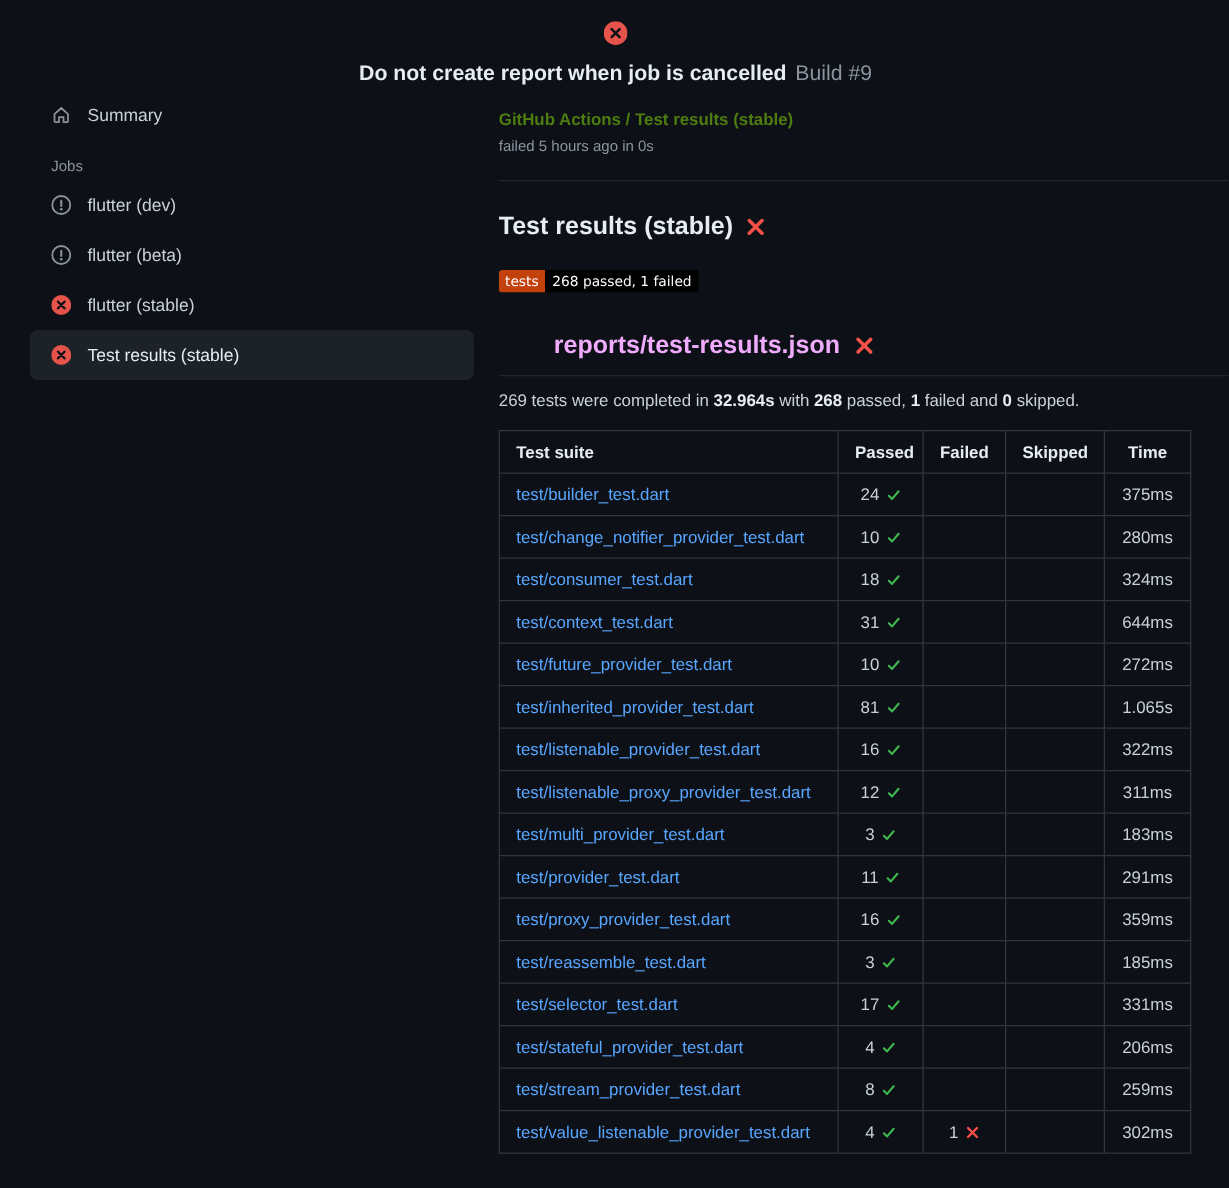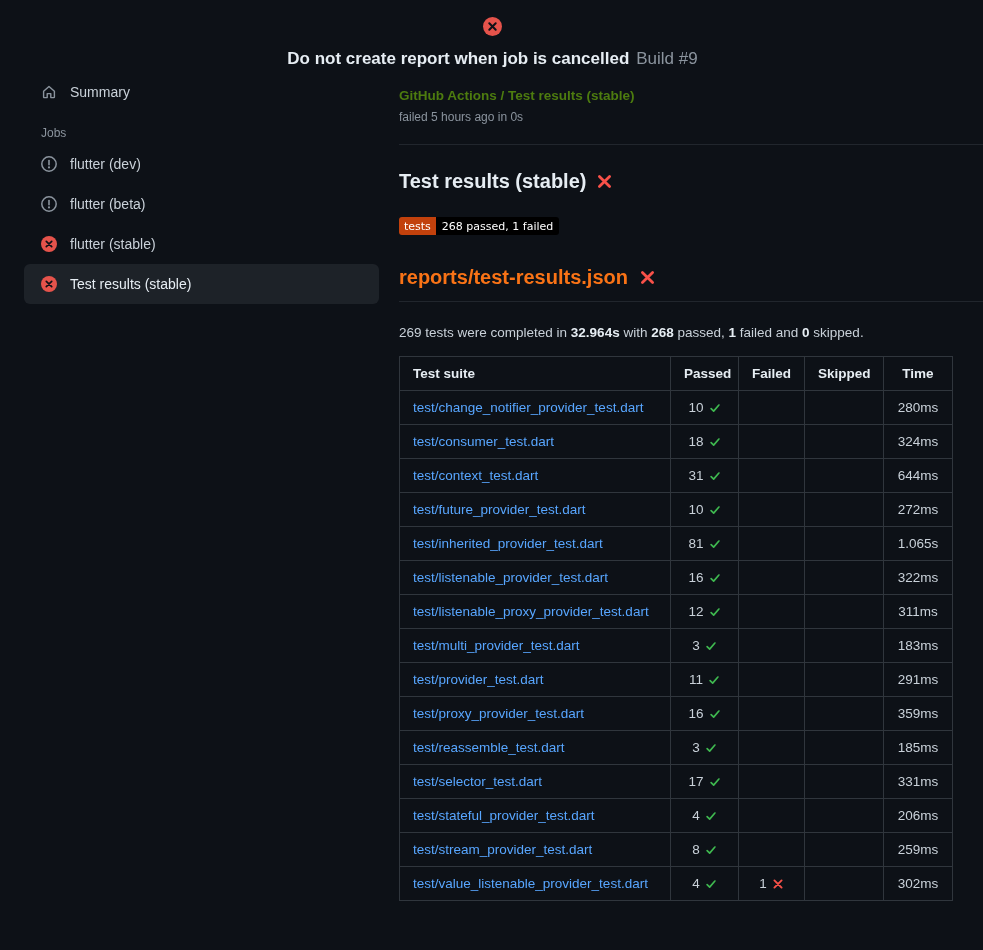--- a/index.html
+++ b/index.html
@@ -39,23 +39,23 @@
   .section-title { display:flex; align-items:center; gap:10px; margin-top:25px; font-size:20px; font-weight:700; color:#e6edf3; }
   .icon-x { display:flex; }
   .icon-x svg { width:17px; height:17px; display:block; }
 
   .badge-row { margin-top:23px; }
   .badge { display:inline-flex; font-size:11px; line-height:1; border-radius:3px; overflow:hidden; color:#ffffff; font-family:"DejaVu Sans",sans-serif; }
   .badge-k { background:#c2410c; padding:4px 5px 3px; }
   .badge-v { background:#000000; padding:4px 6px 3px; }
 
   .report-title { display:flex; align-items:center; gap:11px; margin-top:31px; padding-bottom:12px; border-bottom:1px solid #21262d; font-size:20px; font-weight:700; }
-  .report-link { color:#f97316; text-decoration:none; cursor:pointer; }
-
-  .summary { margin-top:23px; font-size:13.5px; color:#c9d1d9; }
+  .report-link { color:#f0abfc; text-decoration:none; cursor:pointer;margin-left:44px; }
+
+  .summary { margin-top:12px; font-size:13.5px; color:#c9d1d9; }
   .summary strong { color:#e6edf3; }
 
   
   table.results { border-collapse:collapse; table-layout:fixed; width:553px; margin-top:16px; font-size:13.5px; }
   .c-suite { width:271px; } .c-passed { width:68px; } .c-failed { width:66px; } .c-skipped { width:79px; } .c-time { width:69px; }
   .results th, .results td { border:1px solid #30363d; padding:8px 13px; line-height:17px; }
   .results th { color:#e6edf3; font-weight:700; text-align:center; }
   .results th.left { text-align:left; }
   .results td { text-align:center; color:#c9d1d9; }
   .results td.left { text-align:left; }
@@ -175,20 +175,39 @@
     <thead>
       <tr>
         <th class="left">Test suite</th>
         <th>Passed</th>
         <th>Failed</th>
         <th>Skipped</th>
         <th>Time</th>
       </tr>
     </thead>
     <tbody>
+  <tr>
+    <td class="left">
+      <a class="suite-link">test/builder_test.dart</a>
+    </td>
+    <td>
+      <span>24</span><span class="mini-icon"><svg viewBox="0 0 16 16">
+                <path d="M2.8 8.8l3.4 3.4 7-8.2" fill="none" stroke="#3fb950" stroke-width="2.2" stroke-linecap="round" stroke-linejoin="round"></path>
+              </svg></span>
+    </td>
+    <td>
+      <span></span>
+    </td>
+    <td>
+      <span></span>
+    </td>
+    <td>
+      <span>375ms</span>
+    </td>
+  </tr>
 
   <tr>
     <td class="left">
       <a class="suite-link">test/change_notifier_provider_test.dart</a>
     </td>
     <td>
       <span>10</span><span class="mini-icon"><svg viewBox="0 0 16 16">
                 <path d="M2.8 8.8l3.4 3.4 7-8.2" fill="none" stroke="#3fb950" stroke-width="2.2" stroke-linecap="round" stroke-linejoin="round"></path>
               </svg></span>
     </td>

